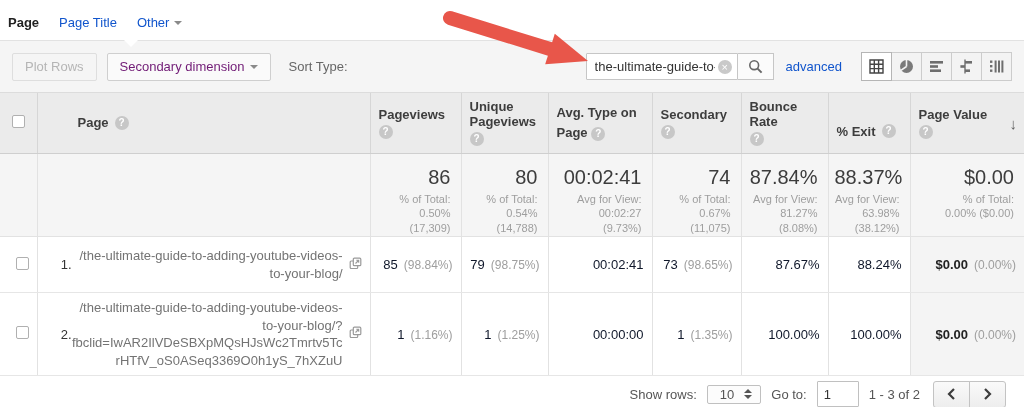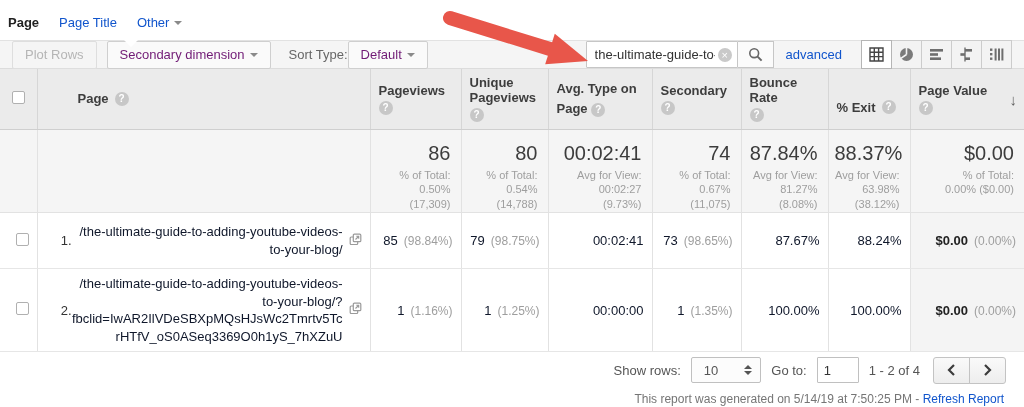--- a/index.html
+++ b/index.html
@@ -9,21 +9,21 @@
 
   
   .topbar { height:40px; display:flex; align-items:center; padding:4px 14px 0 14px; gap:20px; }
   .topbar .dim-label { color:#444; }
   .topbar .dim-selected { font-weight:bold; color:#222; margin-left:-6px; }
   .navlink { color:#1155cc; cursor:pointer; }
   .caret { display:inline-block; width:0; height:0; border-left:4px solid transparent;
     border-right:4px solid transparent; border-top:4px solid #8a8a8a; margin-left:5px; vertical-align:middle; }
 
   
-  .toolbar { position:relative; height:29px; background:#f5f5f5;
+  .toolbar { position:relative; height:53px; background:#f5f5f5;
     border-top:1px solid #e2e2e2; border-bottom:1px solid #dcdcdc;
     display:flex; align-items:center; padding:0 12px; }
   .notch { position:absolute; top:-1px; left:124px; width:0; height:0;
     border-left:7px solid transparent; border-right:7px solid transparent; border-top:7px solid #fff; }
   .btn { display:inline-flex; align-items:center; height:28px; padding:0 12px;
     border:1px solid #cfcfcf; border-radius:2px; background:#fafafa; color:#701a75; cursor:pointer; }
   .btn-disabled { background:#f5f5f5; border-color:#dedede; color:#b5b5b5; cursor:default; }
   .sort-label { color:#666; margin:0 0 0 18px; }
   .tb-right { margin-left:auto; display:flex; align-items:center; }
   .search-wrap { position:relative; display:flex; align-items:center; }
@@ -64,33 +64,33 @@
   .sort-arrow { position:absolute; right:7px; top:22px; color:#616161; font-size:15px;
     font-weight:normal; cursor:pointer; }
   .sum-big { font-size:20px; font-weight:400; color:#3c3c3c; }
   .sum-sub { font-size:11px; color:#9e9e9e; white-space:pre-line; line-height:1.35; margin-top:3px; }
   .cb { display:inline-block; width:13px; height:13px; border:1px solid #b0b0b0; border-radius:2px;
     background:#fff; cursor:pointer; }
   td.cb-cell, th.cb-cell { text-align:center; padding:0; }
   td.page-cell { text-align:left; padding:4px 4px 4px 10px; }
   .page-flex { display:flex; align-items:center; }
   .row-num { width:26px; flex:0 0 26px; color:#333; }
-  .page-link { color:#0f172a; cursor:pointer; text-decoration:none; max-width:272px;
+  .page-link { color:#737373; cursor:pointer; text-decoration:none; max-width:272px;
     overflow-wrap:anywhere; line-height:1.35; }
   .open-icon { margin-left:6px; flex:0 0 auto; cursor:pointer; }
   .val-main { color:#0f172a; }
   .pct { color:#9e9e9e; font-size:12px; margin-left:6px; }
   td.time-cell { padding-right:20px; } td.rate-cell { padding-right:16px; }
   td.pval-cell { background:#f4f4f4; }
   .money { font-weight:bold; color:#222; }
 
   
   .pager { height:36px; display:flex; align-items:center; justify-content:flex-end;
     padding-right:18px; gap:10px; color:#555; }
-  .rows-select { display:flex; align-items:center; gap:26px; height:26px; padding:0 8px 0 12px;
+  .rows-select { display:flex; align-items:center; gap:10px; height:19px; padding:0 8px 0 12px;
     border:1px solid #c0c0c0; border-radius:2px; background:#fcfcfc; cursor:pointer; }
   .spin { display:flex; flex-direction:column; gap:2px; }
   .spin i { display:block; width:0; height:0; border-left:4px solid transparent; border-right:4px solid transparent; }
   .spin .up { border-bottom:4px solid #555; } .spin .dn { border-top:4px solid #555; }
   .goto-input { width:42px; height:26px; border:1px solid #c0c0c0; border-radius:1px; padding:0 6px;
     font-family:"Liberation Sans",sans-serif; font-size:13px; color:#333; outline:none; }
   .pn-group { display:flex; margin-left:4px; }
   .pn-btn { width:37px; height:27px; border:1px solid #c3c3c3; margin-left:-1px;
     background:linear-gradient(#fafafa,#ededed); display:flex; align-items:center; justify-content:center; cursor:pointer; }
   .pn-btn:first-child { border-radius:3px 0 0 3px; } .pn-btn:last-child { border-radius:0 3px 3px 0; }
@@ -111,24 +111,20 @@
   </div>
 
   <div class="toolbar">
     <span class="notch"></span>
     <span class="btn btn-disabled">Plot Rows</span>
     <span class="btn" style="margin-left:10px;">
       <span>Secondary dimension</span>
         <span class="caret"></span>
     </span>
     <span class="sort-label">Sort Type:</span>
-    <span class="btn">
-      <span>Default</span>
-        <span class="caret"></span>
-    </span>
 
     <span class="tb-right">
       <span class="search-wrap">
         <input class="search-input" type="text" value="the-ultimate-guide-to-ac" style="">
         <span class="clear-btn">×</span>
         <span class="search-btn">
           <svg width="15" height="15" viewBox="0 0 15 15">
             <circle cx="6.2" cy="6.2" r="4.4" fill="none" stroke="#666" stroke-width="1.6"></circle>
             <line x1="9.6" y1="9.6" x2="13.6" y2="13.6" stroke="#666" stroke-width="2"></line>
           </svg>
@@ -345,21 +341,21 @@
     <span>Show rows:</span>
     <span class="rows-select">
       <span>10</span>
       <span class="spin">
           <i class="up"></i>
           <i class="dn"></i>
         </span>
     </span>
     <span>Go to:</span>
     <input class="goto-input" type="text" value="1" style="">
-    <span>1 - 2 of 4</span>
+    <span>1 - 3 of 2</span>
     <span class="pn-group">
       <span class="pn-btn">
         <svg width="9" height="12" viewBox="0 0 9 12">
             <path d="M7 1L2 6l5 5" fill="none" stroke="#3c3c3c" stroke-width="2.2"></path>
           </svg>
       </span>
       <span class="pn-btn">
         <svg width="9" height="12" viewBox="0 0 9 12">
             <path d="M2 1l5 5-5 5" fill="none" stroke="#3c3c3c" stroke-width="2.2"></path>
           </svg>

